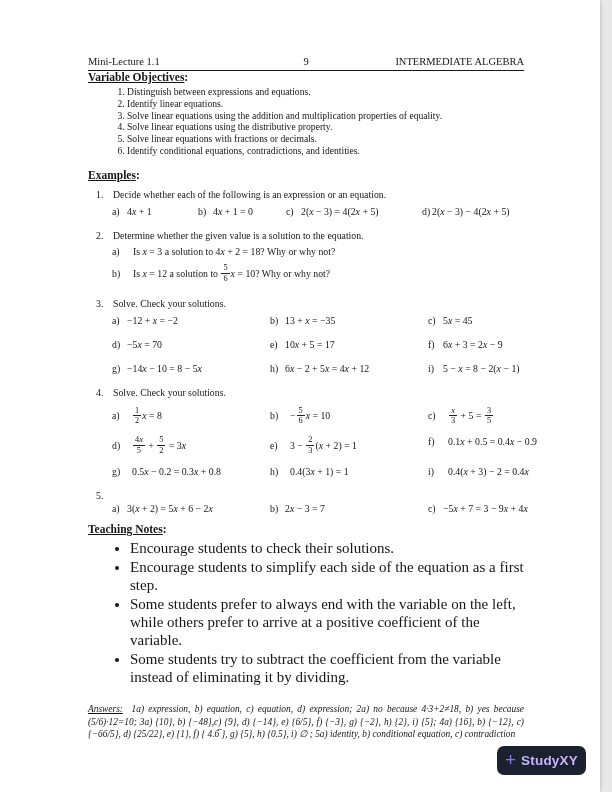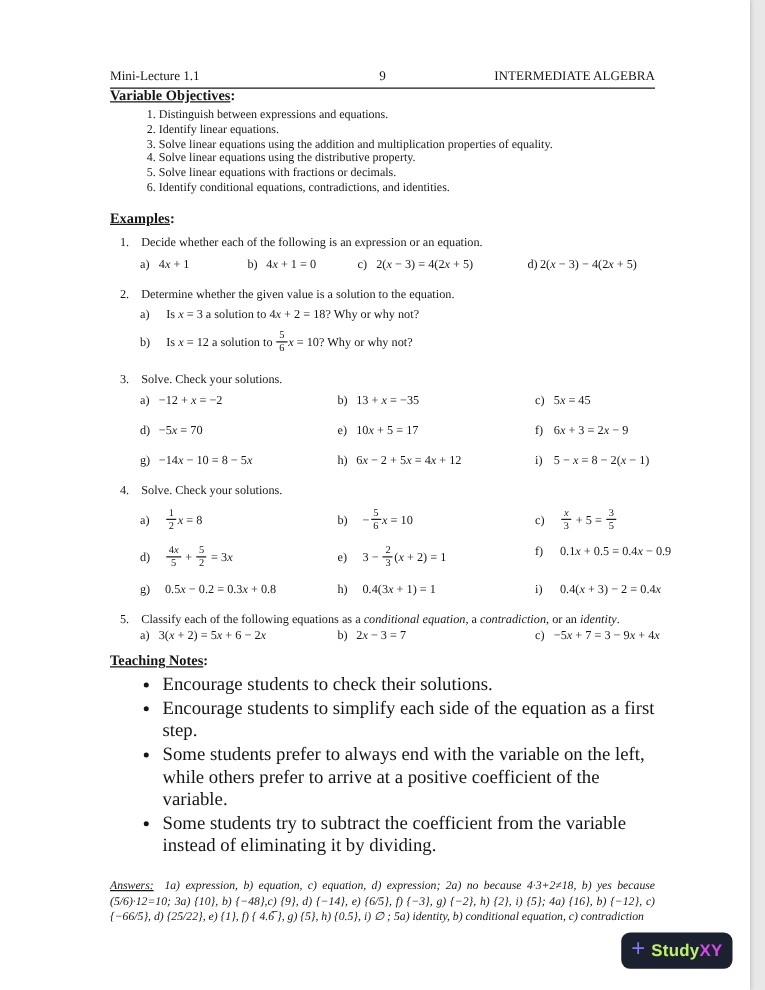--- a/index.html
+++ b/index.html
@@ -47,21 +47,21 @@
 
   
   .answers{margin-top:17px;font-size:9.4px;font-style:italic;line-height:1.32;text-align:justify;}
 
   
   .logo{position:absolute;right:14px;bottom:17px;width:89px;height:29px;border-radius:7px;
         display:flex;align-items:center;justify-content:center;gap:5px;
         font-family:"Liberation Sans",sans-serif;}
   .logo .plus{font-size:19px;font-weight:400;line-height:1;margin-top:-2px;}
   .logo .wordmark{font-weight:bold;font-size:13.5px;letter-spacing:.2px;line-height:1;}
-  .logo .study{color:#bef264;}
+  .logo .study{color:#c4b5fd;}
 </style>
 </head>
 <body>
 
 <div class="page">
   <div class="content">
 
     <div class="hdr">
       <span>Mini-Lecture 1.1</span>
       <span class="c">9</span>
@@ -161,21 +161,20 @@
         <span class="part"><span class="plabel" style="min-width:20px">f)</span><span>0.1<i>x</i> + 0.5 = 0.4<i>x</i> − 0.9</span></span>
         <span class="part"><span class="plabel" style="min-width:20px">g)</span><span>0.5<i>x</i> − 0.2 = 0.3<i>x</i> + 0.8</span></span>
         <span class="part"><span class="plabel" style="min-width:20px">h)</span><span>0.4(3<i>x</i> + 1) = 1</span></span>
         <span class="part"><span class="plabel" style="min-width:20px">i)</span><span>0.4(<i>x</i> + 3) − 2 = 0.4<i>x</i></span></span>
       </div>
     </div>
 
     <div class="problem" style="margin-bottom:9px;">
       <div class="prob-row" style="margin-bottom:2px">
         <span class="pnum">5.</span>
-        <span>Classify each of the following equations as a <i>conditional equation</i>, a <i>contradiction</i>, or an <i>identity</i>.</span>
       </div>
       <div class="parts grid3">
         <span class="part"><span class="plabel">a)</span><span>3(<i>x</i> + 2) = 5<i>x</i> + 6 − 2<i>x</i></span></span>
         <span class="part"><span class="plabel">b)</span><span>2<i>x</i> − 3 = 7</span></span>
         <span class="part"><span class="plabel">c)</span><span>−5<i>x</i> + 7 = 3 − 9<i>x</i> + 4<i>x</i></span></span>
       </div>
     </div>
 
     <div class="sec-head"><span class="u">Teaching Notes</span><span>:</span></div>
     <ul class="notes">
@@ -186,15 +185,15 @@
     </ul>
 
     <div class="answers">
       <span class="u">Answers:</span>&nbsp;&nbsp;<span>1a) expression, b) equation, c) equation, d) expression; 2a) no because 4·3+2≠18, b) yes because (5/6)·12=10; 3a) {10}, b) {−48},c) {9}, d) {−14}, e) {6/5},  f) {−3}, g) {−2}, h) {2}, i) {5};  4a) {16}, b) {−12}, c){−66/5}, d) {25/22}, e) {1}, f) { 4.6̅ }, g) {5},  h) {0.5},  i) ∅ ; 5a) identity, b) conditional equation, c) contradiction</span>
     </div>
 
   </div>
 
   <div class="logo" id="logo-badge" style="background: rgb(28, 33, 48);">
     <span class="plus" id="logo-plus" style="color: rgb(134, 120, 230);">+</span>
-    <span class="wordmark"><span class="study">Study</span><span class="xy" id="logo-xy" style="color: #d946ef;">XY</span></span>
+    <span class="wordmark"><span class="study">Study</span><span class="xy" id="logo-xy" style="color: #c4b5fd;">XY</span></span>
   </div>
 </div>
 
 </body></html>

